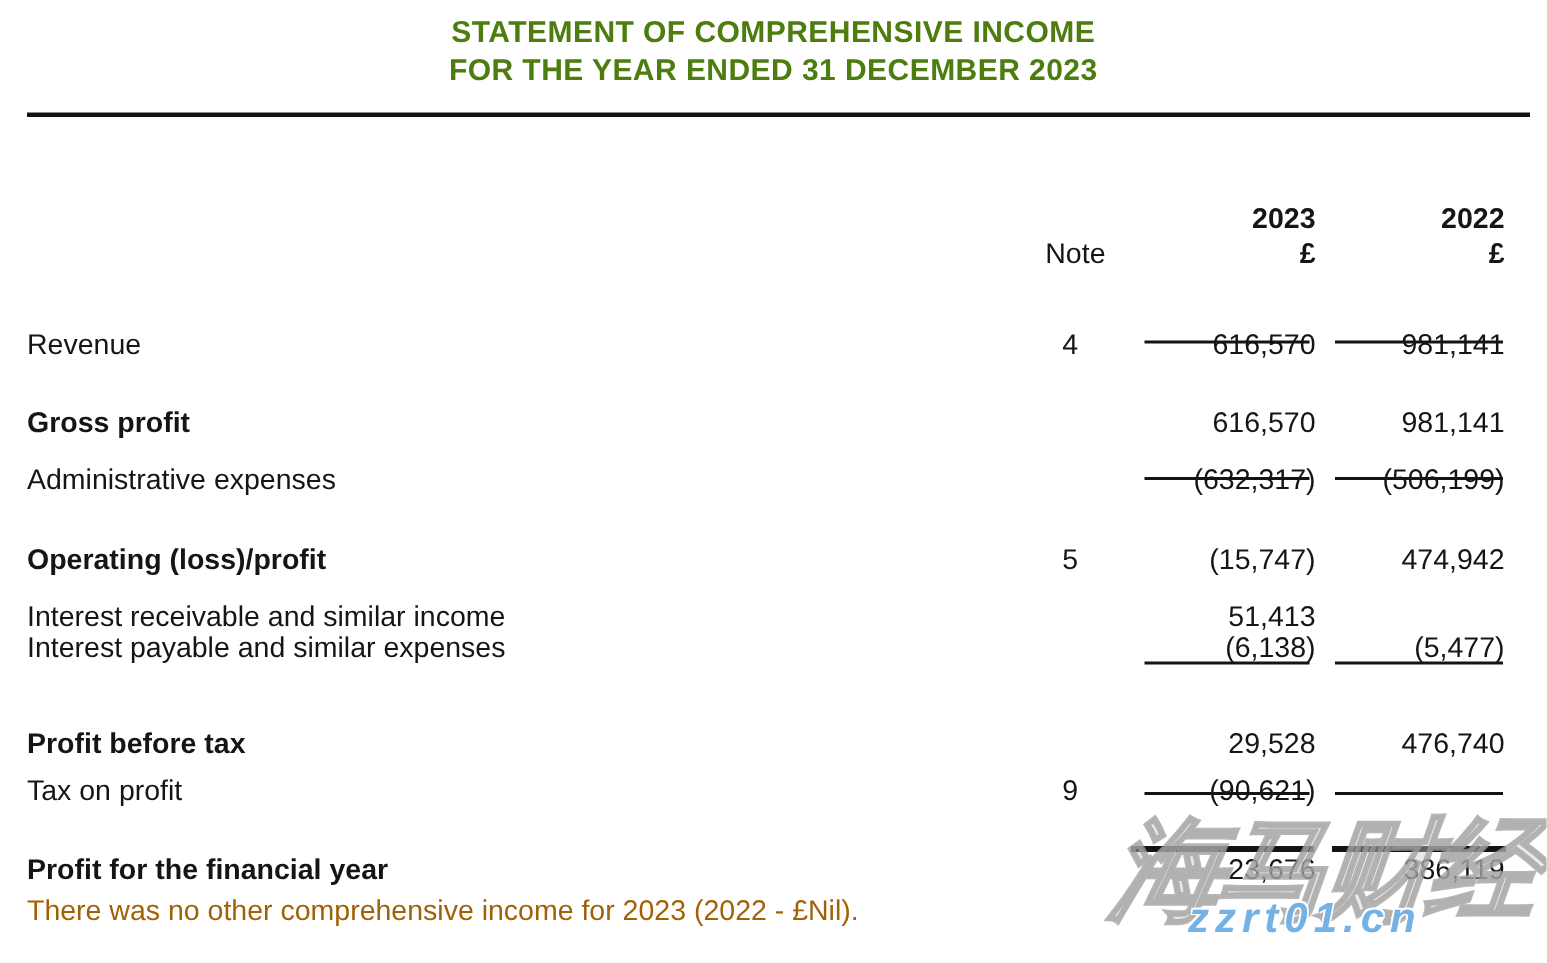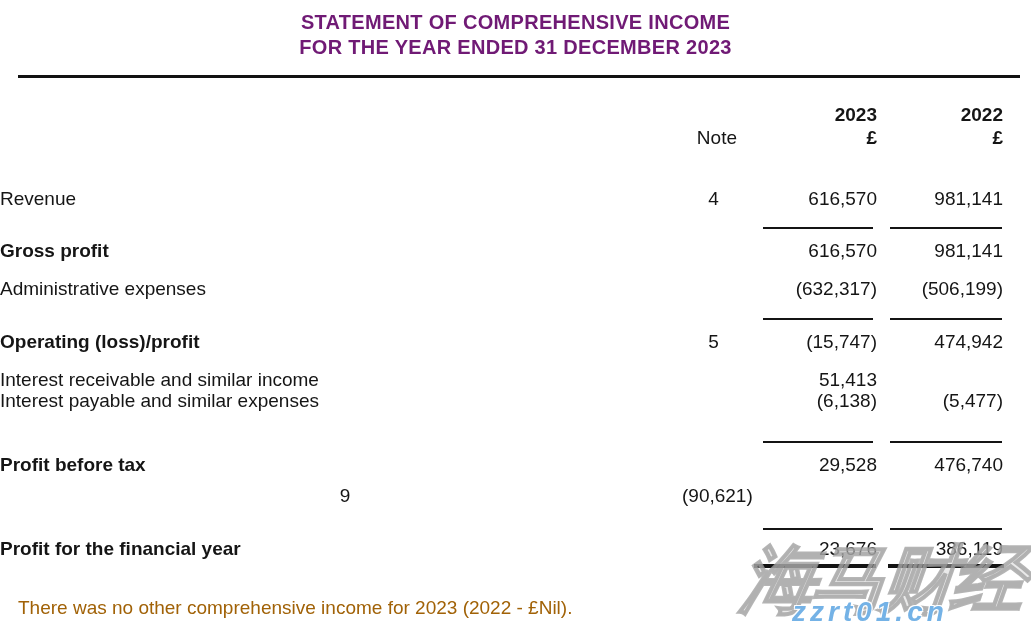--- a/index.html
+++ b/index.html
@@ -13,44 +13,45 @@
   }
 
   
   .title-block {
     position: absolute;
     top: 10px; left: 0; right: 0;
     text-align: center;
     font-weight: bold;
     font-size: 20px;
     line-height: 25px;
-    color: #701a75;
+    color: #4d7c0f;
     letter-spacing: 0.3px;
   }
 
   
   .top-rule {
     position: absolute;
     top: 75px; left: 18px; right: 11px;
     height: 3px;
     background: #121212;
   }
 
   
   .row {
     position: absolute;
     left: 0; right: 0;
     height: 22px;
-    padding-left: 0;
+    padding-left: 18px;
     padding-right: 28px;
     display: grid;
     grid-template-columns: 1fr 55px 140px 126px;
     align-items: baseline;
     font-size: 19px;
     line-height: 22px;
+    margin-top: 32px;
   }
   .cell { white-space: nowrap; }
   .cell.label { text-align: left; }
   .cell.note  { text-align: center; font-weight: normal; padding-left: 8px; }
   .cell.note.hdr { text-align: right; padding-left: 0; }
   .cell.num   { text-align: right; }
   .bold { font-weight: bold; }
 
   
   .rule-row {
@@ -237,20 +238,21 @@
 </div>
 
 <div class="row" style="top:454px">
   <div class="cell label bold">Profit before tax</div>
   <div class="cell note"></div>
   <div class="cell num">29,528</div>
   <div class="cell num">476,740</div>
 </div>
 
 <div class="row" style="top:485px">
+  <div class="cell label">Tax on profit</div>
   <div class="cell note">9</div>
   <div class="cell num">(90,621)</div>
 </div>
 
 <div class="rule-row" style="top:528px">
   <div></div>
     <div></div>
   <div class="seg c1">
       <div class="line"></div>
     </div>

